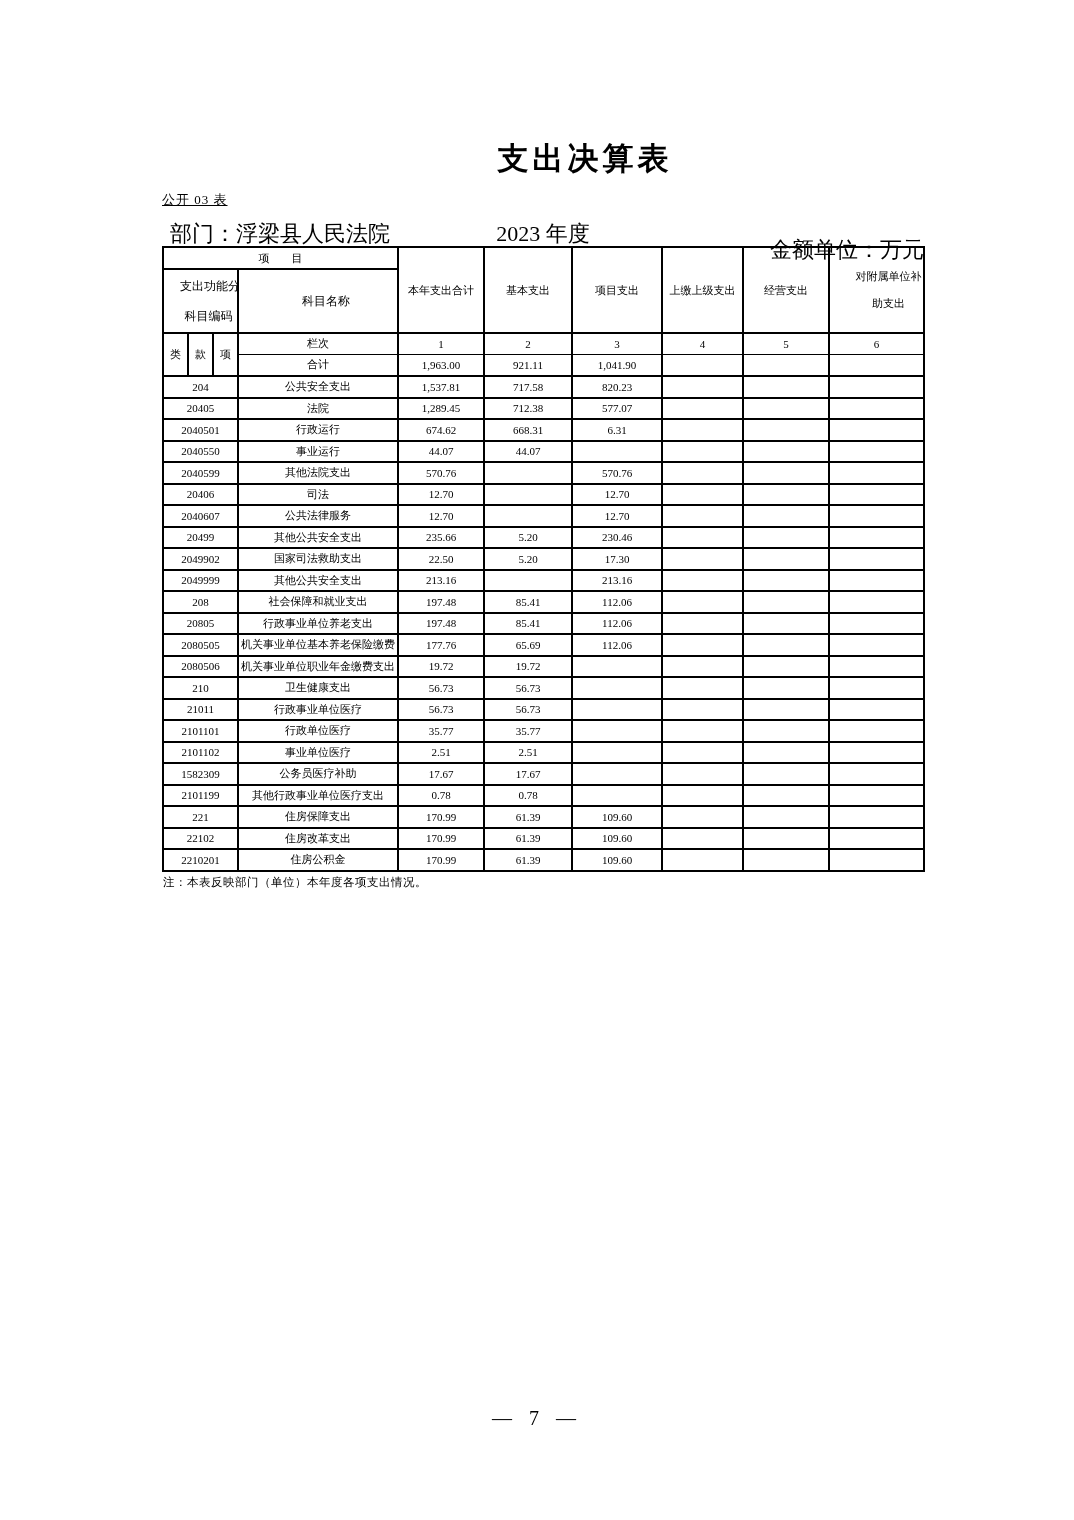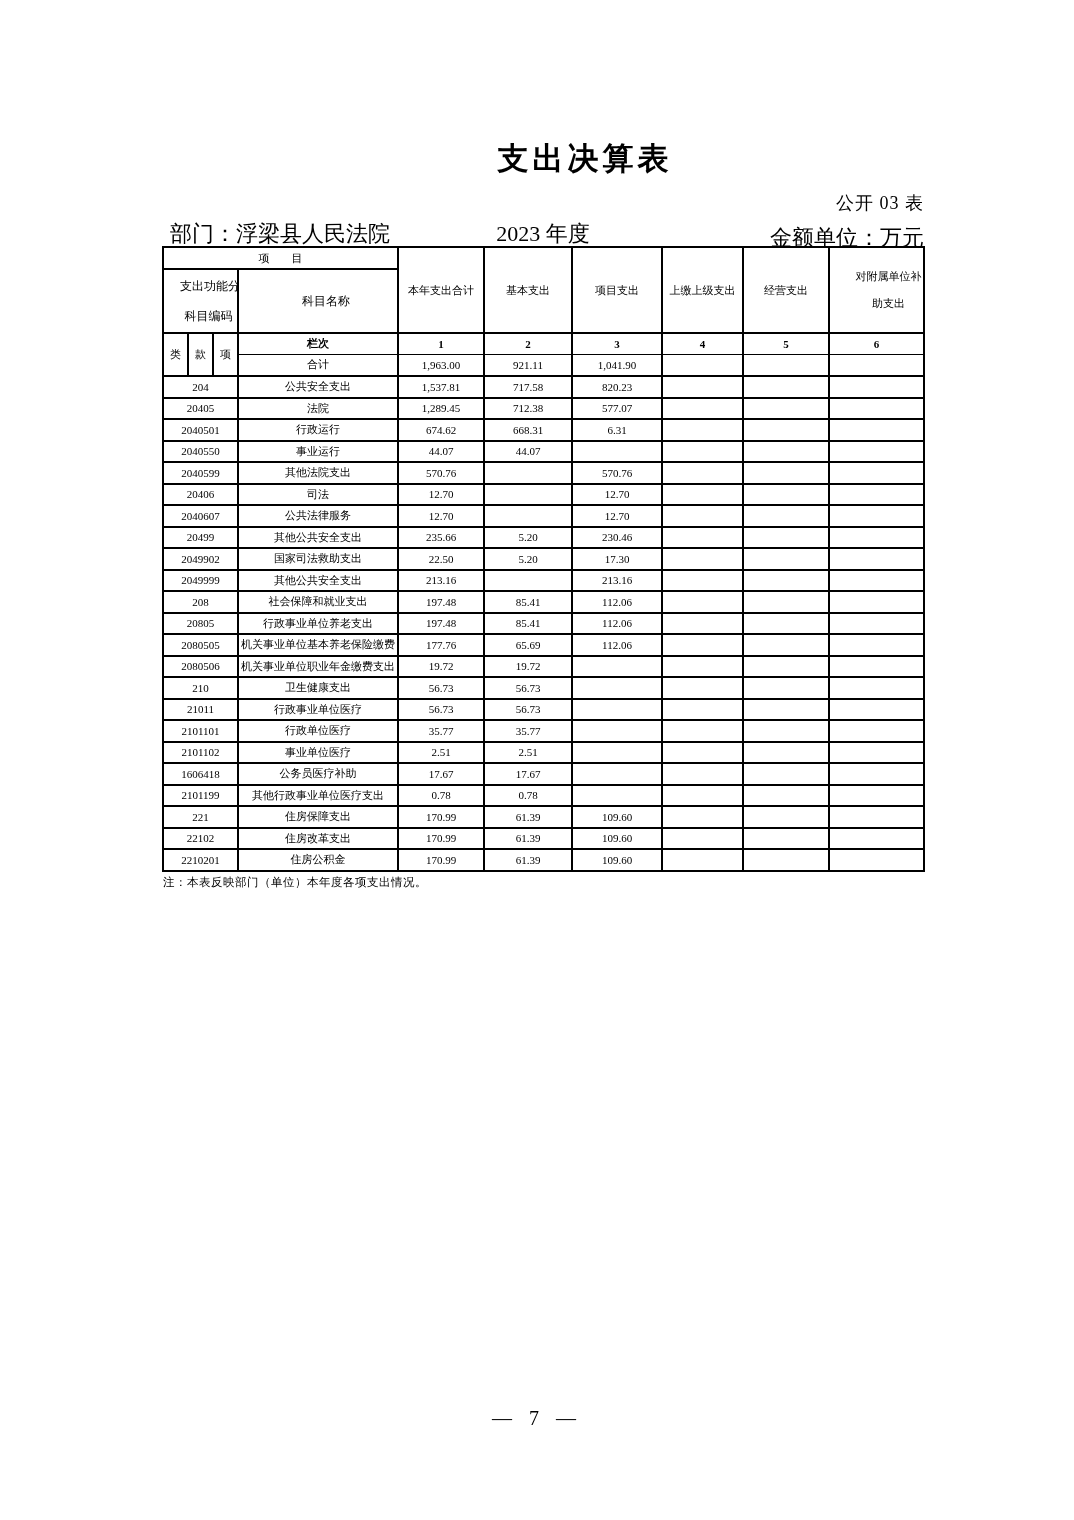--- a/index.html
+++ b/index.html
@@ -11,29 +11,29 @@
     color:#000;
   }
   .doc-title {
     position:absolute; top:138px; left:0; width:1074px;
     text-align:center;
     font-family:"Liberation Sans","DejaVu Sans",sans-serif;
     font-weight:bold; font-size:31px; letter-spacing:4px;margin-left:48px;
   }
   .form-label {
     position:absolute; top:191px; left:162px; width:762px;
-    text-align:right; font-size:18px; letter-spacing:1px;
+    font-size:13px; letter-spacing:1px;text-decoration:underline;
   }
   .meta-row {
     position:absolute; top:219px; left:162px; width:762px; height:24px;
     font-size:22px;
   }
   .meta-dept { position:absolute; left:8px; top:0; }
   .meta-year { position:absolute; left:0; top:0; width:100%; text-align:center; }
-  .meta-unit { position:absolute; right:0; top:4px;text-align:right; }
+  .meta-unit { position:absolute; right:0; top:16px;text-align:right; }
 
   table.main {
     position:absolute; left:162px; top:246px;
     width:761px;
     border-collapse:collapse; table-layout:fixed;
   }
   table.main td {
     border:2px solid #000;
     font-size:11px;
     text-align:center; vertical-align:middle;
@@ -44,21 +44,21 @@
   tr.hrow2 td { height:64px; font-size:12px; }
   tr.lanci-row td { height:21px; }
   tr.heji-row td { height:22px; }
   tbody.data tr { height:21.5px; }
 
   td.proj-head { border-bottom-width:1px; }
   tr.hrow2 td { border-top-width:1px;padding-left:16px; }
   td.lei   { border-right-width:1px; }
   td.kuan  { border-left-width:1px; border-right-width:1px; }
   td.xiang { border-left-width:1px; }
-  tr.lanci-row td.divided { border-bottom-width:1px;font-weight:bold; }
+  tr.lanci-row td.divided { border-bottom-width:1px; }
   tr.heji-row td { border-top-width:1px; }
 
   td.code { text-align:left; padding-left:7px; }
   td.name { text-align:left; padding-left:7px; }
   td.num  { text-align:right; padding-right:11px; }
   .two-line div { line-height:27px;margin-left:24px; }
   td.func-head div { line-height:30px; font-size:12px; }
 
   .table-note {
     position:absolute; top:875px; left:163px;
@@ -311,21 +311,21 @@
         <td colspan="3" class="code">2101102</td>
         <td class="name">事业单位医疗</td>
         <td class="num">2.51</td>
         <td class="num">2.51</td>
         <td class="num"></td>
         <td class="num"></td>
         <td class="num"></td>
         <td class="num"></td>
       </tr>
       <tr>
-        <td colspan="3" class="code">1606418</td>
+        <td colspan="3" class="code">1582309</td>
         <td class="name">公务员医疗补助</td>
         <td class="num">17.67</td>
         <td class="num">17.67</td>
         <td class="num"></td>
         <td class="num"></td>
         <td class="num"></td>
         <td class="num"></td>
       </tr>
       <tr>
         <td colspan="3" class="code">2101199</td>

